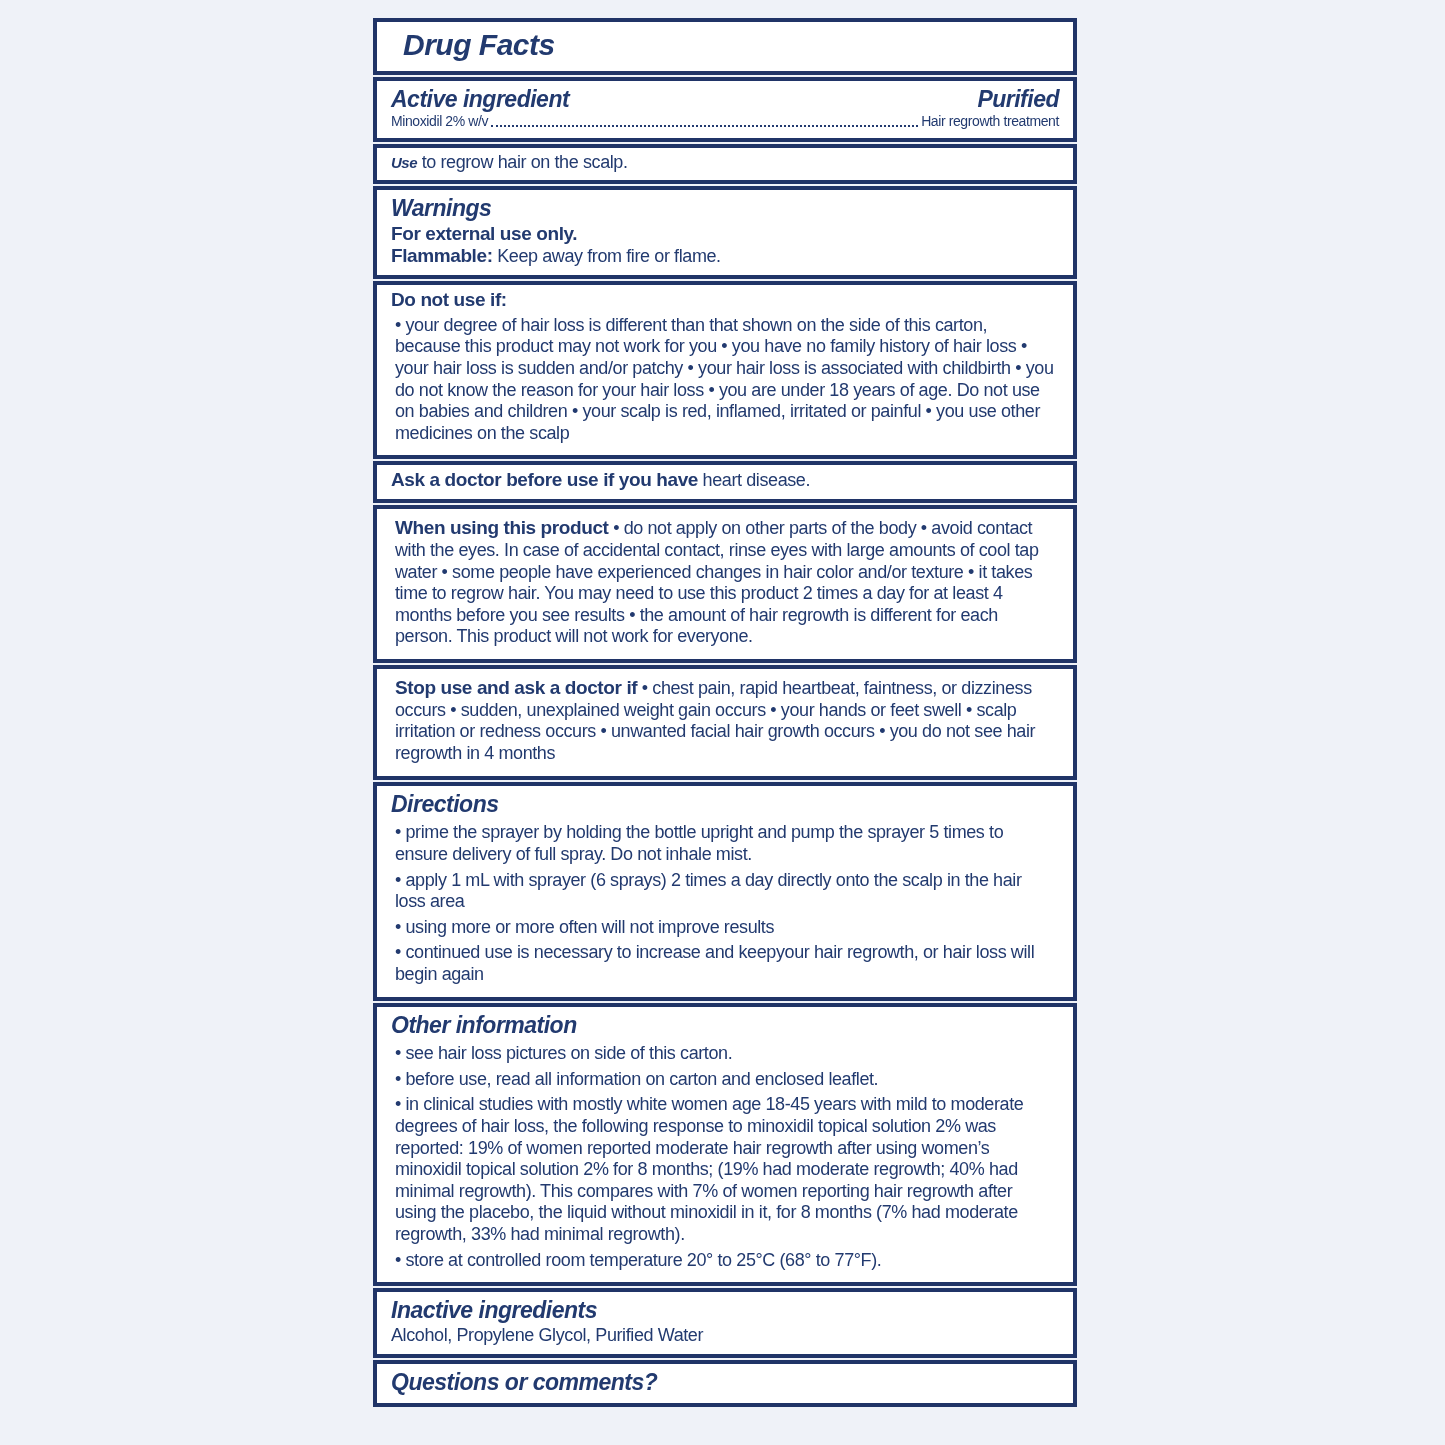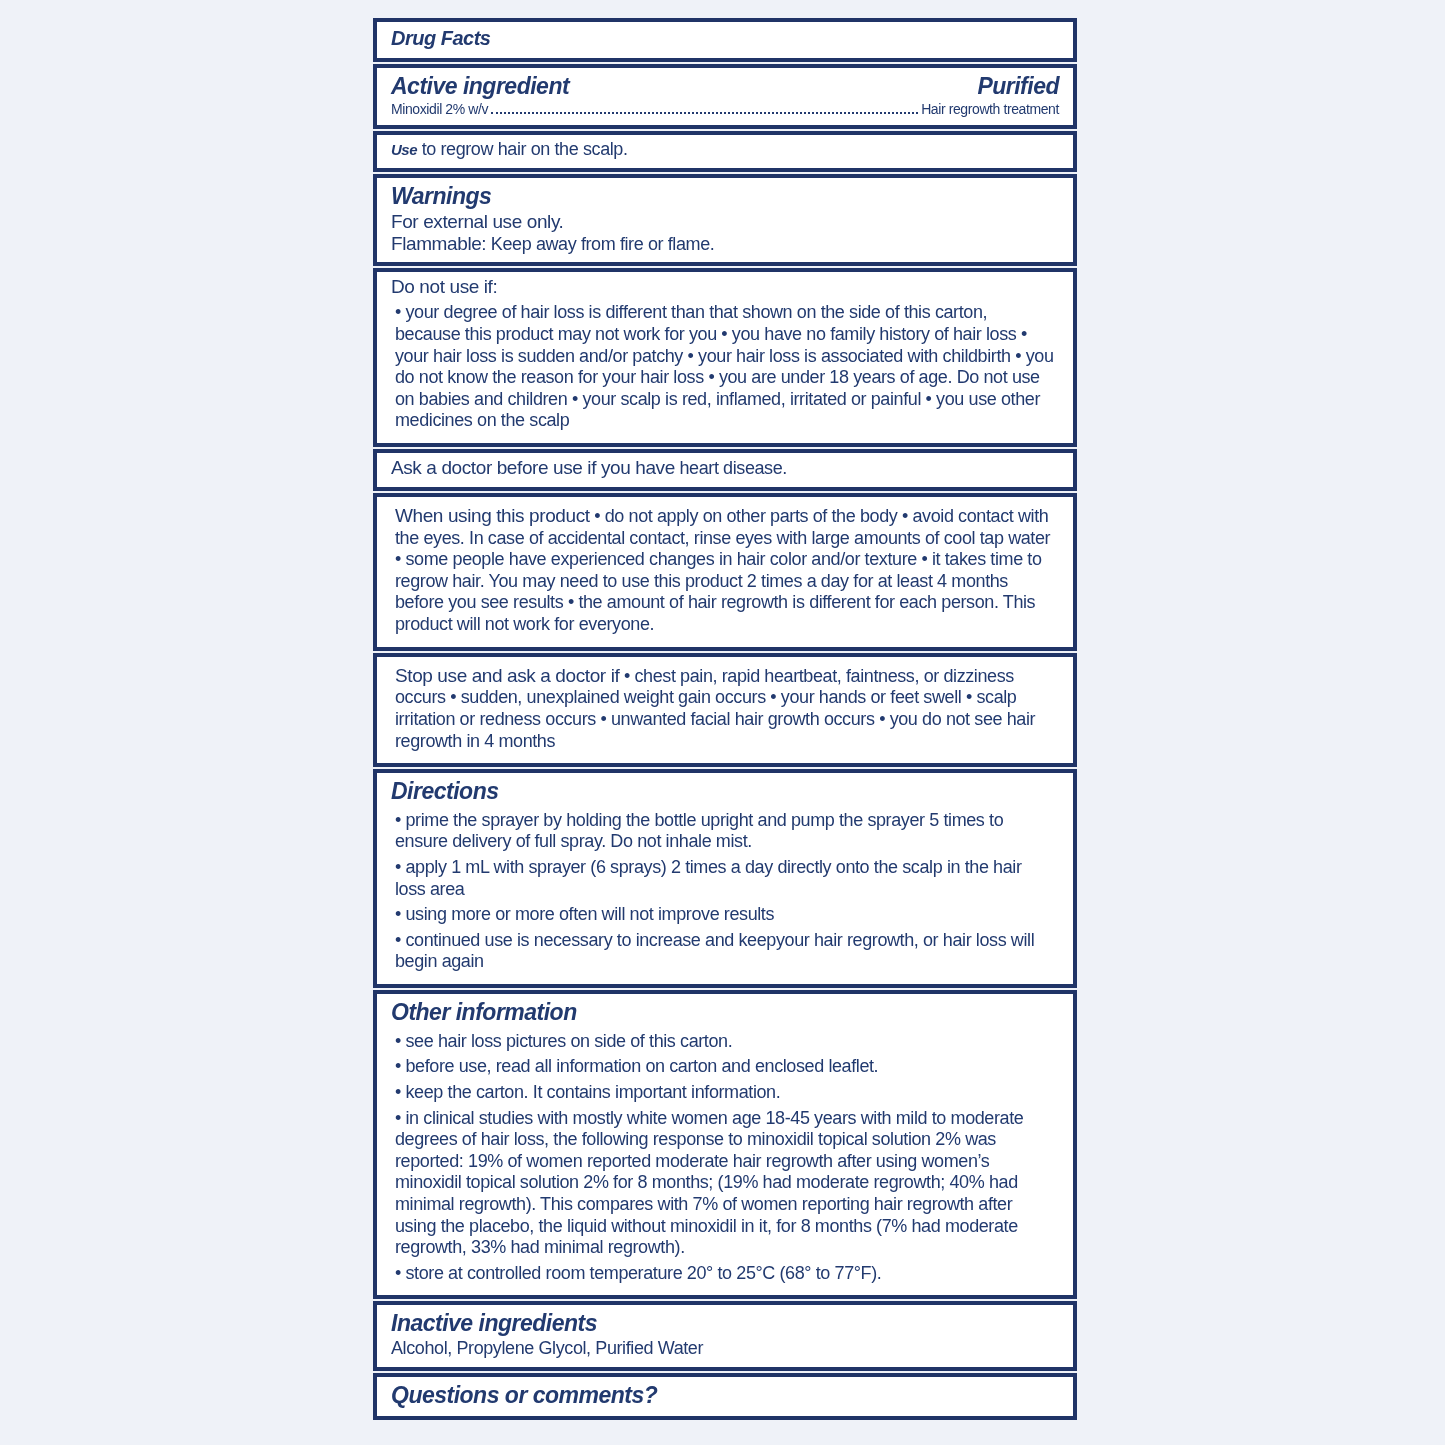--- a/index.html
+++ b/index.html
@@ -22,26 +22,26 @@
     display:flex;flex-direction:column;gap:2px;
   }
   .box{
     background:var(--panel-bg);
     border:4px solid var(--border);
     padding:4px 14px 7px 14px;
   }
   .body-text{
     font-size:18px;line-height:1.2;letter-spacing:-0.4px;
   }
-  .lead{font-weight:normal;font-size:19px;letter-spacing:-0.4px;}
+  .lead{font-weight:bold;font-size:19px;letter-spacing:-0.4px;}
   .title{
     font-weight:bold;font-style:italic;
     font-size:23px;letter-spacing:-0.5px;line-height:1.25;
   }
-  .title-xl{font-size:20px;}
+  .title-xl{font-size:30px;margin-left:12px;}
   .use-label{font-weight:bold;font-style:italic;font-size:15px;letter-spacing:-0.5px;}
   .ai-head{display:flex;justify-content:space-between;align-items:center;}
   .leader-row{display:flex;align-items:flex-end;font-size:14px;line-height:1.25;letter-spacing:-0.4px;}
   .leader{
     flex:1;
     border-bottom:2px dotted var(--navy);
     margin:0 3px 4px 3px;
     min-width:30px;
   }
   .bullet-para{margin:4px;}
@@ -115,21 +115,20 @@
     <p class="body-text bullet-para">• prime the sprayer by holding the bottle upright and pump the sprayer 5 times to ensure delivery of full spray. Do not inhale mist.</p>
     <p class="body-text bullet-para">• apply 1 mL with sprayer (6 sprays) 2 times a day directly onto the scalp in the hair loss area</p>
     <p class="body-text bullet-para">• using more or more often will not improve results</p>
     <p class="body-text bullet-para">• continued use is necessary to increase and keepyour hair regrowth, or hair loss will begin again</p>
   </div>
 
   <div class="box">
     <div class="title">Other information</div>
     <p class="body-text bullet-para">• see hair loss pictures on side of this carton.</p>
     <p class="body-text bullet-para">• before use, read all information on carton and enclosed leaflet.</p>
-    <p class="body-text bullet-para">• keep the carton. It contains important information.</p>
     <p class="body-text bullet-para">• in clinical studies with mostly white women age 18-45 years with mild to moderate degrees of hair loss, the following response to minoxidil topical solution 2% was reported: 19% of women reported moderate hair regrowth after using women’s minoxidil topical solution 2% for 8 months; (19% had moderate regrowth; 40% had minimal regrowth). This compares with 7% of women reporting hair regrowth after using the placebo, the liquid without minoxidil in it, for 8 months (7% had moderate regrowth, 33% had minimal regrowth).</p>
     <p class="body-text bullet-para">• store at controlled room temperature 20° to 25°C (68° to 77°F).</p>
   </div>
 
   <div class="box">
     <div class="title">Inactive ingredients</div>
     <div class="body-text">Alcohol, Propylene Glycol, Purified Water</div>
   </div>
 
   <div class="box">

